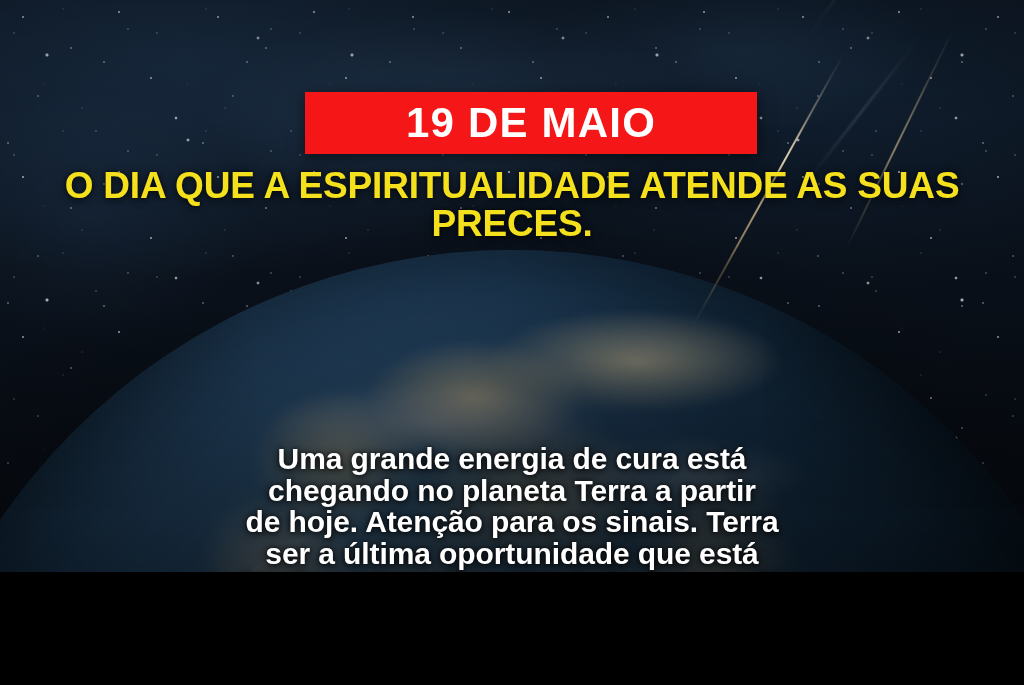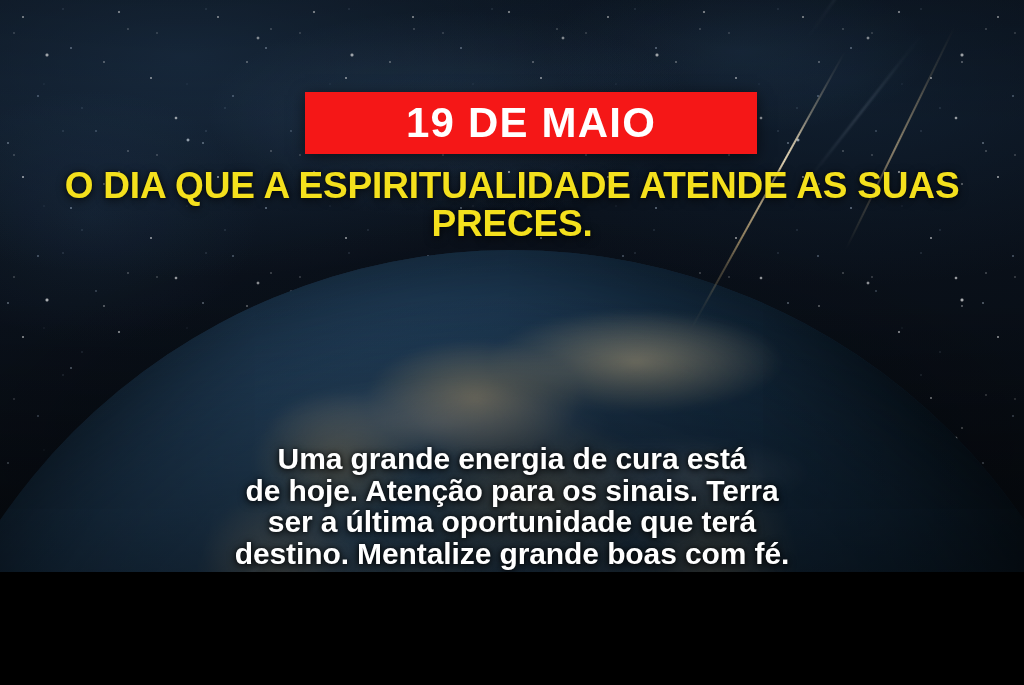--- a/index.html
+++ b/index.html
@@ -364,21 +364,22 @@
   <div class="content">
 
     <div class="date-banner">
       <span>19 DE MAIO</span>
     </div>
 
     <div class="headline">O DIA QUE A ESPIRITUALIDADE ATENDE AS SUAS PRECES.</div>
 
     <div class="body-copy">
       <span class="line">Uma grande energia de cura está</span>
+      <span class="line">chegando no planeta Terra a partir</span>
       <span class="line">de hoje. Atenção para os sinais. Terra</span>
-      <span class="line">ser a última oportunidade que terá</span>
+      <span class="line">ser a última oportunidade que está</span>
       <span class="line">destino. Mentalize grande boas com fé.</span>
     </div>
 
     <div class="cta">COMENTE: ASSIM SEJA!</div>
 
   </div>
 </div>
 
 </body></html>

